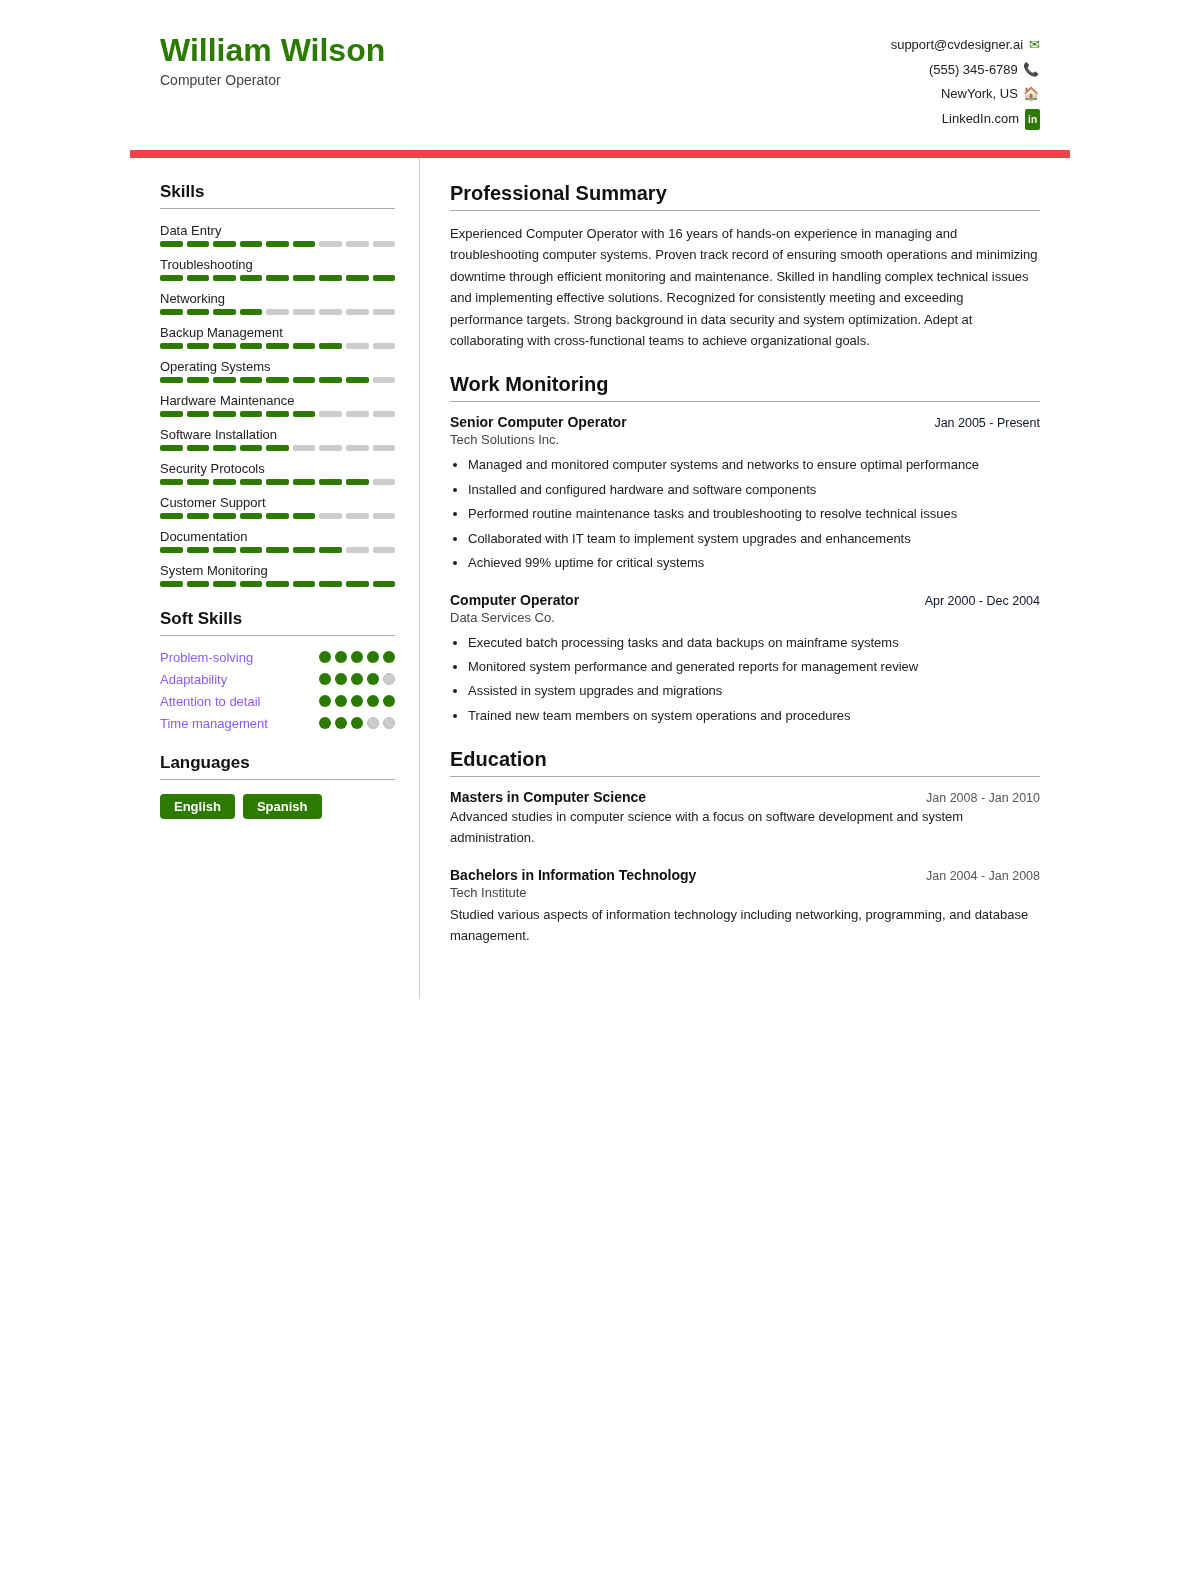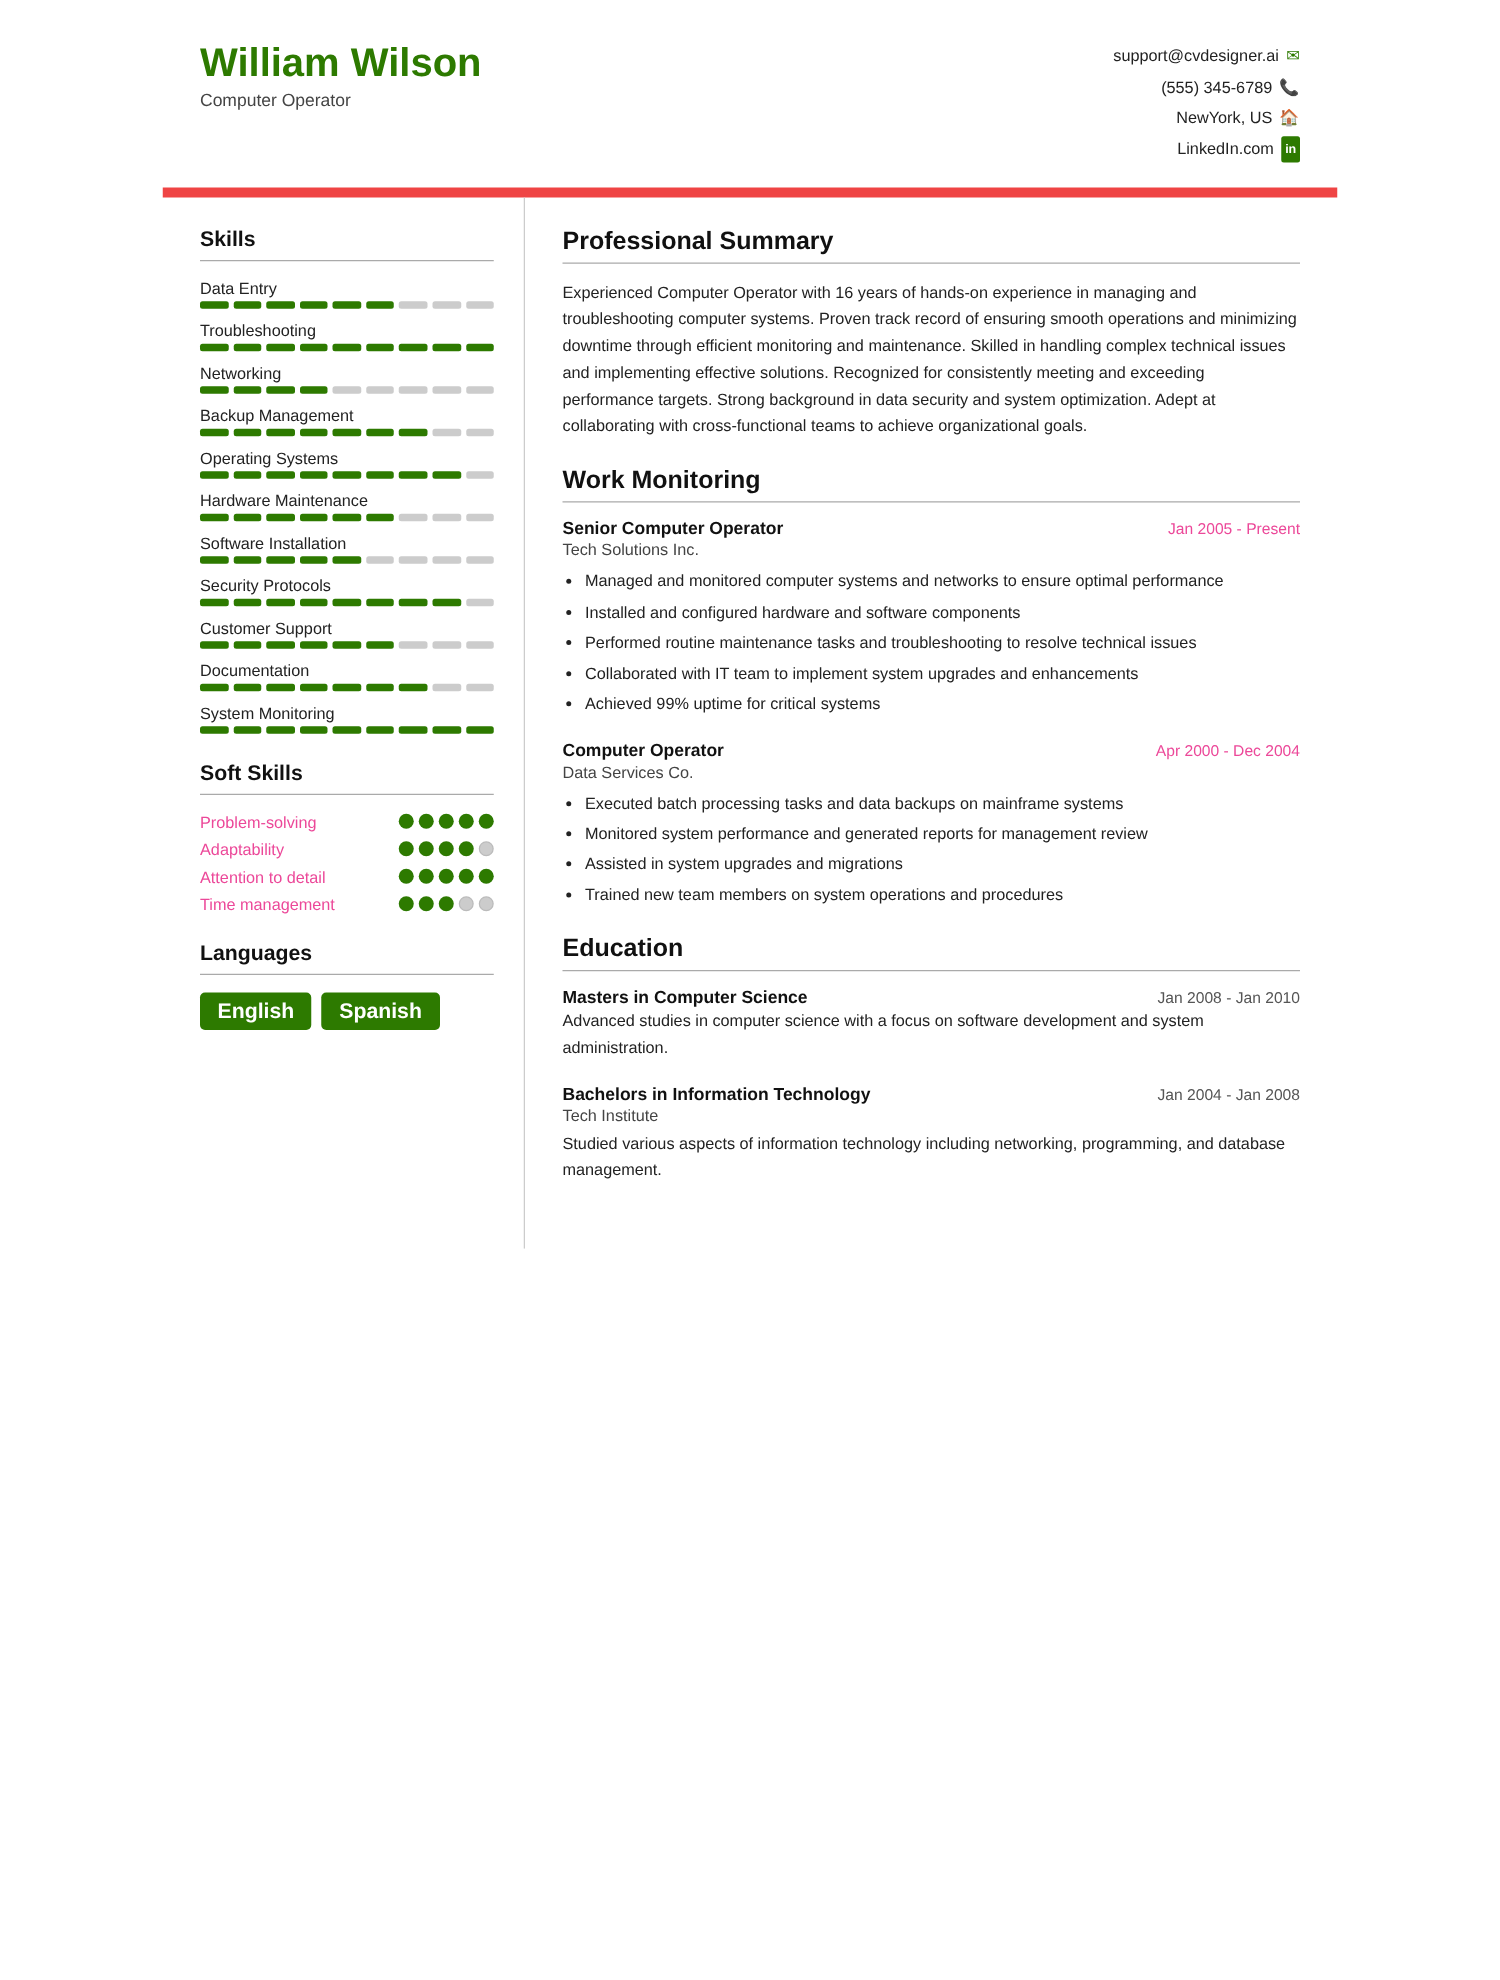--- a/index.html
+++ b/index.html
@@ -94,21 +94,21 @@
 
     
     .soft-skill-item {
       display: flex;
       align-items: center;
       justify-content: space-between;
       margin-bottom: 7px;
     }
     .soft-skill-name {
       font-size: 13px;
-      color: #ec4899;
+      color: #8b5cf6;
       flex: 1;
     }
     .dots {
       display: flex;
       gap: 4px;
     }
     .dot {
       width: 12px;
       height: 12px;
       border-radius: 50%;
@@ -118,21 +118,21 @@
 
     
     .lang-tags {
       display: flex;
       gap: 8px;
       margin-top: 8px;
     }
     .lang-tag {
       background: #2d7a00;
       color: #fff;
-      font-size: 17px;
+      font-size: 13px;
       font-weight: 600;
       padding: 5px 14px;
       border-radius: 4px;
     }
 
     
     .main {
       flex: 1;
       padding: 24px 30px 30px 30px;
     }
@@ -169,21 +169,21 @@
       align-items: baseline;
       margin-bottom: 2px;
     }
     .job-title {
       font-size: 14px;
       font-weight: 800;
       color: #111;
     }
     .job-date {
       font-size: 12.5px;
-      color: #ec4899;
+      color: #0f172a;
     }
     .job-company {
       font-size: 13px;
       color: #444;
       margin-bottom: 7px;
     }
     .job-bullets {
       padding-left: 18px;
       font-size: 13px;
       line-height: 1.65;

